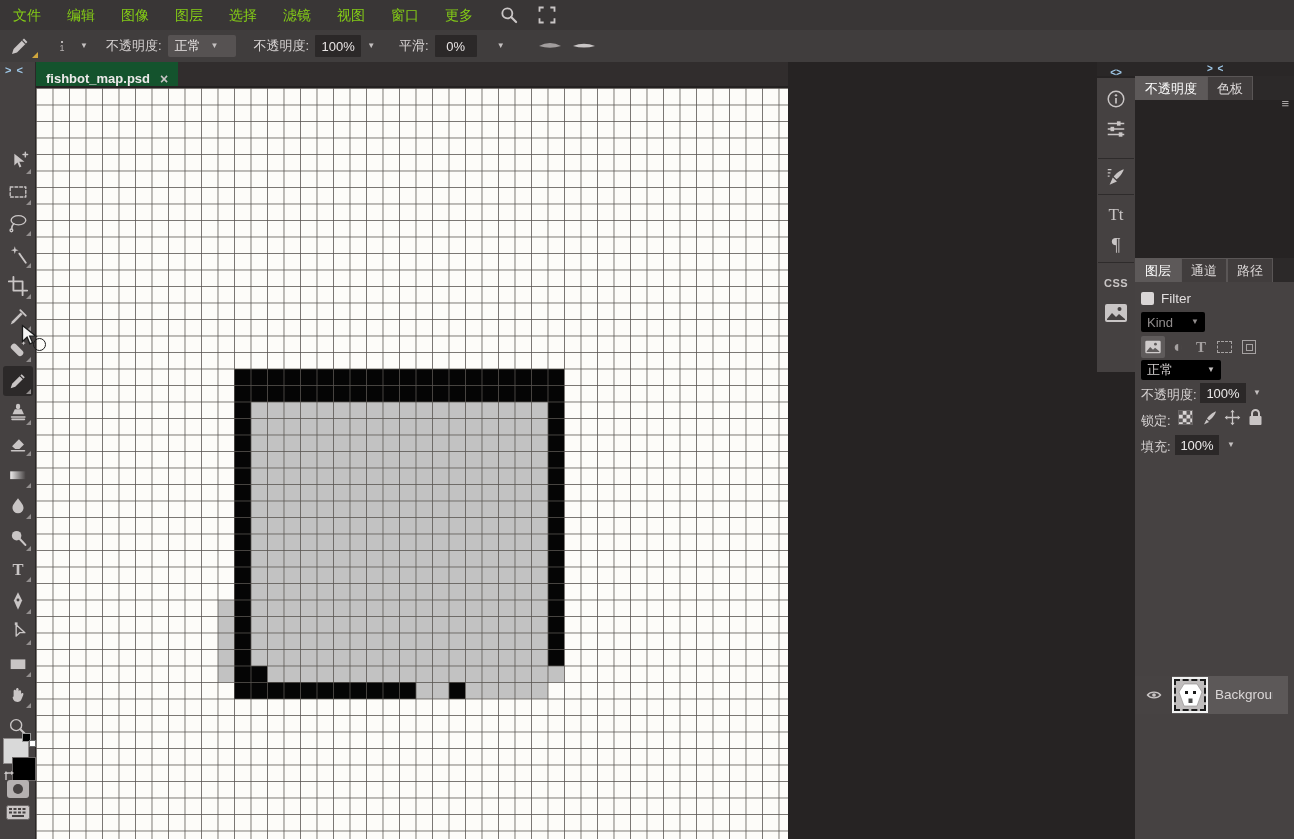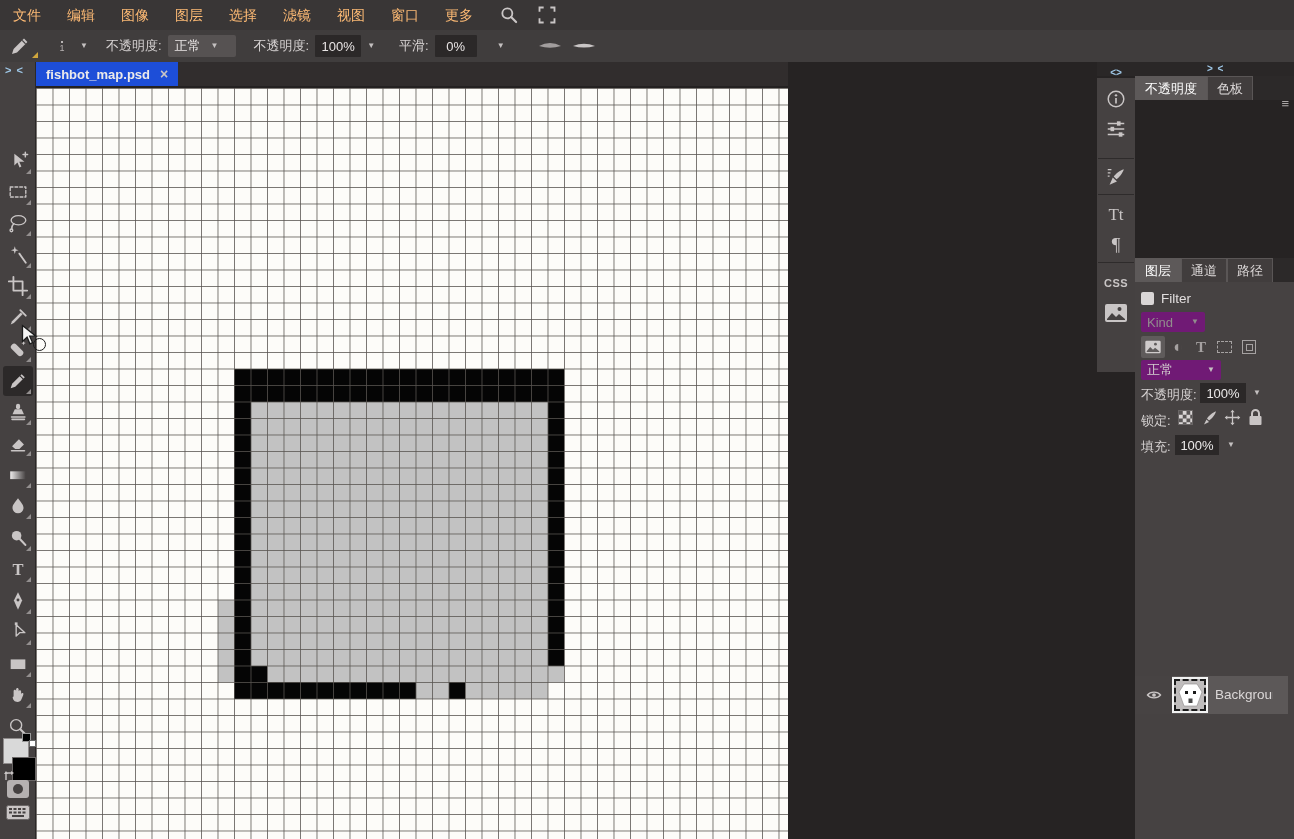--- a/index.html
+++ b/index.html
@@ -3,21 +3,21 @@
 <meta charset="utf-8">
 <style>
   *{margin:0;padding:0;box-sizing:border-box}
   html,body{width:1294px;height:839px;overflow:hidden}
   body{position:relative;background:#262323;font-family:"Liberation Sans",sans-serif;color:#d3cfcf;-webkit-font-smoothing:antialiased}
   .abs{position:absolute}
   svg{display:block}
 
   
   #menubar{left:0;top:0;width:1294px;height:30px;background:#393636;display:flex;align-items:center;z-index:20}
-  .menu-item{padding:0 13px;font-size:14px;color:#fdba74;line-height:30px;cursor:default}
+  .menu-item{padding:0 13px;font-size:14px;color:#84cc16;line-height:30px;cursor:default}
   .mb-icon{margin-left:8px;display:flex;align-items:center;justify-content:center;width:30px;height:30px}
 
   
   #optionsbar{left:0;top:30px;width:1294px;height:32px;background:#403d3d;display:flex;align-items:center;z-index:20}
   .opt-label{font-size:13px;color:#d6d2d2;margin:0 6px 0 18px}
   .sel{height:22px;background:#565252;border-radius:2px;display:inline-flex;align-items:center;padding:0 7px;color:#e8e4e4;font-size:13px}
   .sel .caret{margin-left:10px}
   .caret{font-size:8px;color:#c4c0c0;line-height:1}
   .vbox{height:22px;background:#2b2828;color:#e8e4e4;font-size:13px;display:inline-flex;align-items:center;justify-content:center;border-radius:1px}
   .caret-btn{padding:0 6px;display:inline-flex;align-items:center;height:22px}
@@ -30,21 +30,21 @@
   #leftbar{left:0;top:62px;width:36px;height:777px;background:#454141;border-right:1px solid #2b2828;z-index:15}
   .collapse{font-size:11px;letter-spacing:1px;color:#9fc8e8;font-weight:bold}
   #leftbar .collapse{position:absolute;left:5px;top:2px}
   .tool{position:absolute;left:3px;width:30px;height:30px;display:flex;align-items:center;justify-content:center;border-radius:3px}
   .tool.selected{background:#2c2929}
   .corner{position:absolute;right:2px;bottom:2px;width:0;height:0;border-left:5px solid transparent;border-bottom:5px solid #938f8f}
   .ticon{stroke:#c9c5c5;fill:none;stroke-width:1.5;stroke-linecap:round;stroke-linejoin:round}
 
   
   #tabbar{left:36px;top:62px;width:752px;height:26px;background:#312d2d;border-bottom:2px solid #242121;display:flex;align-items:flex-end;z-index:10}
-  #doc-tab{height:24px;background:#1d4ed8;display:flex;align-items:center;padding:0 10px;margin-left:0}
+  #doc-tab{height:24px;background:#14532d;display:flex;align-items:flex-end;padding:0 10px;margin-left:0}
   #doc-tab .title{font-size:13px;color:#eceaea;font-weight:bold}
   #doc-tab .close{margin-left:10px;color:#c9c5c5;font-size:14px;line-height:14px;font-weight:bold}
   #canvas{left:36px;top:88px;width:752px;height:751px;background:#fdfcf9;overflow:hidden;z-index:5}
   #pixel-art{position:absolute;z-index:2}
   #grid-overlay{position:absolute;left:0;top:0;right:0;bottom:0;z-index:4;pointer-events:none;
     background-image:linear-gradient(to right,rgba(88,84,80,.8) 1px,transparent 1px),
                      linear-gradient(to bottom,rgba(88,84,80,.8) 1px,transparent 1px);
     background-size:16.5px 16.5px}
 
   
@@ -64,21 +64,21 @@
   #panelcol{left:1135px;top:62px;width:159px;height:777px;z-index:15}
   #panel-band{position:absolute;left:0;top:0;width:159px;height:14px;background:#2a2727}
   #panel-band .collapse{position:absolute;left:72px;top:1px;font-size:10px}
   .tabsrow{position:absolute;left:0;width:159px;height:24px;background:#2c2929;display:flex;align-items:flex-end}
   .ptab{height:24px;display:inline-flex;align-items:center;padding:0 9px;font-size:13px;color:#dedada;background:#413d3d;border:1px solid #5a5656;border-bottom:none}
   .ptab.active{background:#5d5959;color:#fff;border-color:#5d5959}
   .pmenu{position:absolute;right:5px;font-size:13px;color:#aba7a7}
   .pbody{position:absolute;left:0;width:159px;background:#464242}
   .hentry{height:22px;display:flex;align-items:center;padding-left:8px;font-size:13px;color:#dcd8d8}
   .plabel{position:absolute;font-size:13px;color:#d6d2d2}
-  .pselect{position:absolute;height:20px;background:#701a75;border-radius:2px;display:flex;align-items:center;padding:0 6px;font-size:13px}
+  .pselect{position:absolute;height:20px;background:#000000;border-radius:2px;display:flex;align-items:center;padding:0 6px;font-size:13px}
   .pselect .caret{margin-left:auto}
   .pvbox{position:absolute;height:20px;background:#2b2828;color:#eceaea;font-size:13px;display:flex;align-items:center;justify-content:center}
   .ftslot{position:absolute;width:24px;height:22px;display:flex;align-items:center;justify-content:center;color:#a5a1a1}
   .ftslot.active{background:#5f5b5b;border-radius:2px}
   #filter-checkbox{position:absolute;width:13px;height:13px;background:#dad6d6;border-radius:2px}
   #checker-lock{position:absolute;width:15px;height:15px;border:1px solid #6a6666;
     background:repeating-conic-gradient(#d9d5d5 0% 25%,#5a5656 0% 50%);background-size:7.5px 7.5px}
   #layer-row{position:absolute;left:0;top:394px;width:153px;height:38px;background:#5c5858}
   #eye-cell{position:absolute;left:0;top:0;width:37px;height:38px;background:#474343;display:flex;align-items:center;justify-content:center}
   #layer-thumb{position:absolute;left:39px;top:3px;width:32px;height:32px;border:2px dashed #1b1b1b;box-shadow:0 0 0 2px #f2f2f2;background:#bfbcbc}

